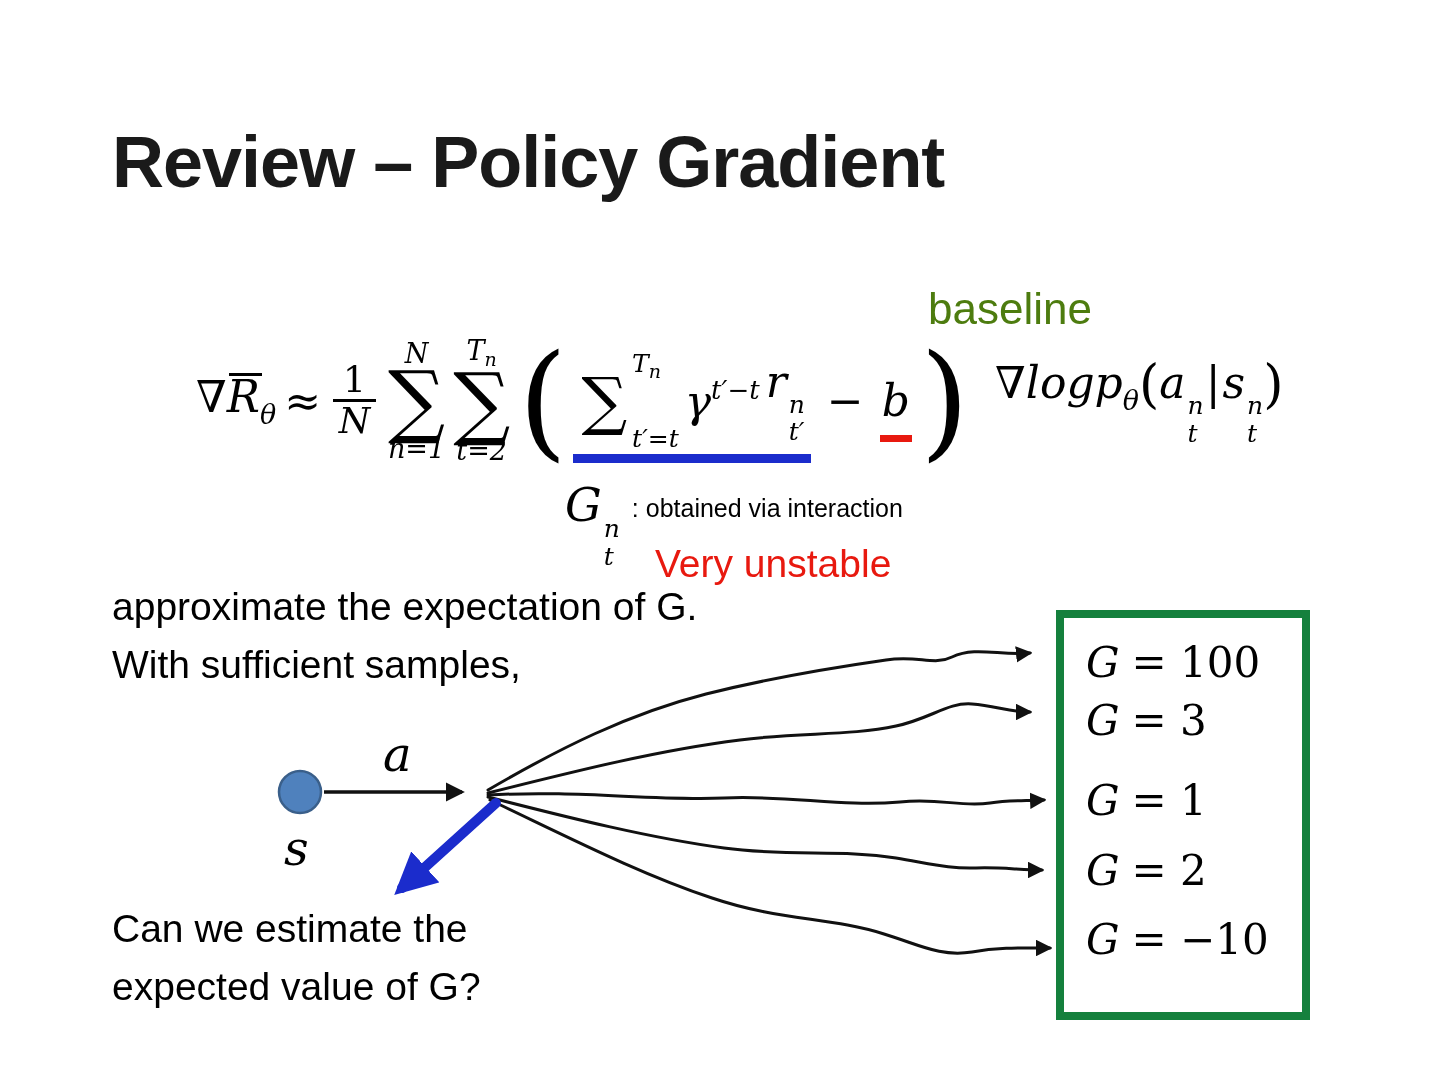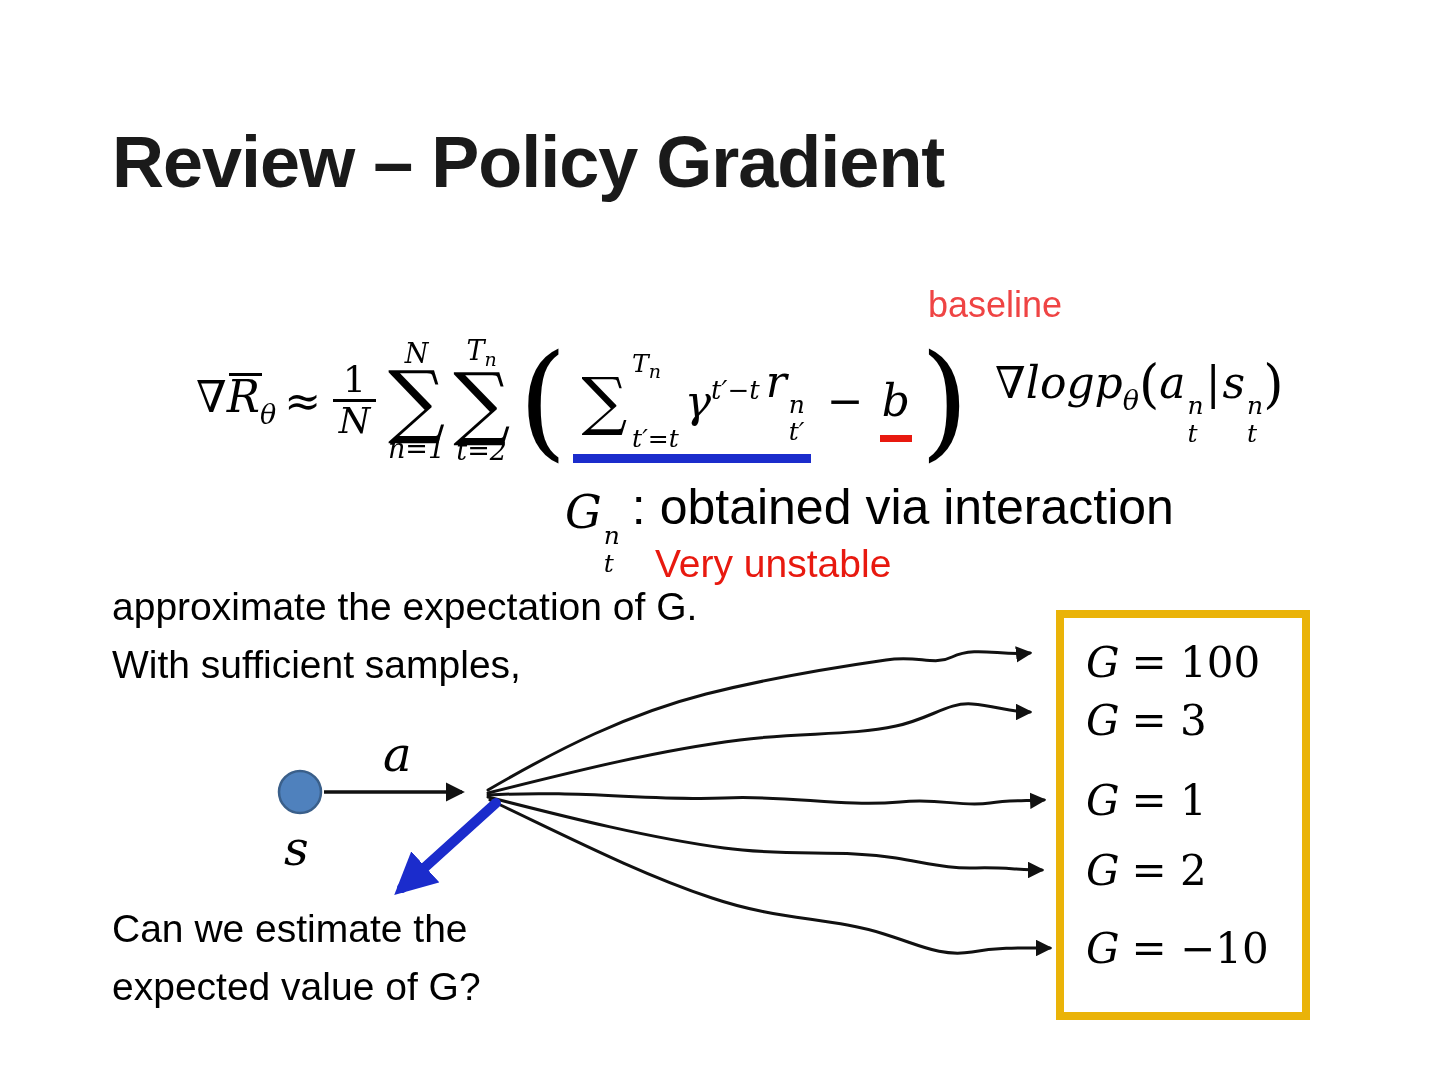--- a/index.html
+++ b/index.html
@@ -51,41 +51,41 @@
   .supsub{display:inline-flex;flex-direction:column;align-items:flex-start;font-size:25px;line-height:1.1;font-style:italic;vertical-align:-16px;margin-left:2px;}
 
   .minus{margin:0 8px;font-style:normal;}
   .b-term{position:relative;display:inline-block;padding:0 2px;}
   .red-bar{position:absolute;left:0;bottom:-16px;width:32px;height:7px;background:#e8190f;}
 
   .gradlog{display:inline-block;margin-left:18px;}
   .paren-md{font-size:52px;font-style:normal;vertical-align:-4px;}
   .pipe{font-size:44px;font-style:normal;margin:0 2px;}
 
-  .baseline-label{position:absolute;left:928px;top:284px;font-size:36px;color:#ef4444;}
+  .baseline-label{position:absolute;left:928px;top:284px;font-size:44px;color:#4d7c0f;}
 
   
   .g-annotation{position:absolute;left:565px;top:478px;font-size:46px;font-family:"DejaVu Serif", serif;}
-  .g-ann-text{font-family:"Liberation Sans", sans-serif;font-size:50px;margin-left:12px;vertical-align:4px;}
+  .g-ann-text{font-family:"Liberation Sans", sans-serif;font-size:25px;margin-left:12px;vertical-align:4px;}
   .unstable{position:absolute;left:655px;top:542px;font-size:39px;color:#e8190f;}
 
   
   .samples{position:absolute;left:112px;top:578px;font-size:39px;line-height:1.48;color:#000;}
   .question{position:absolute;left:112px;top:900px;font-size:39px;line-height:1.48;color:#000;}
 
   
   .diagram-svg{position:absolute;left:0;top:0;width:1440px;height:1080px;pointer-events:none;}
   .state-label{position:absolute;left:284px;top:820px;font-size:48px;font-style:italic;font-family:"DejaVu Serif", serif;}
   .action-label{position:absolute;left:383px;top:726px;font-size:48px;font-style:italic;font-family:"DejaVu Serif", serif;}
 
-  .g-box{position:absolute;left:1056px;top:610px;width:238px;height:394px;border:8px solid #eab308;background:transparent;}
+  .g-box{position:absolute;left:1056px;top:610px;width:238px;height:394px;border:8px solid #15803d;background:transparent;}
   .g-row{position:absolute;left:22px;white-space:nowrap;font-size:42px;font-family:"DejaVu Serif", serif;}
   .gv-sym{font-style:italic;}
   .gv-rest{margin-left:12px;font-style:normal;}
-  .g0{top:20px;}.g1{top:78px;}.g2{top:158px;}.g3{top:228px;}.g4{top:306px;}
+  .g0{top:20px;}.g1{top:78px;}.g2{top:158px;}.g3{top:228px;}.g4{top:297px;}
 </style>
 </head>
 <body>
 
 <div class="slide">
 
   <div class="title">Review – Policy Gradient</div>
 
   <div class="baseline-label">baseline</div>
 

